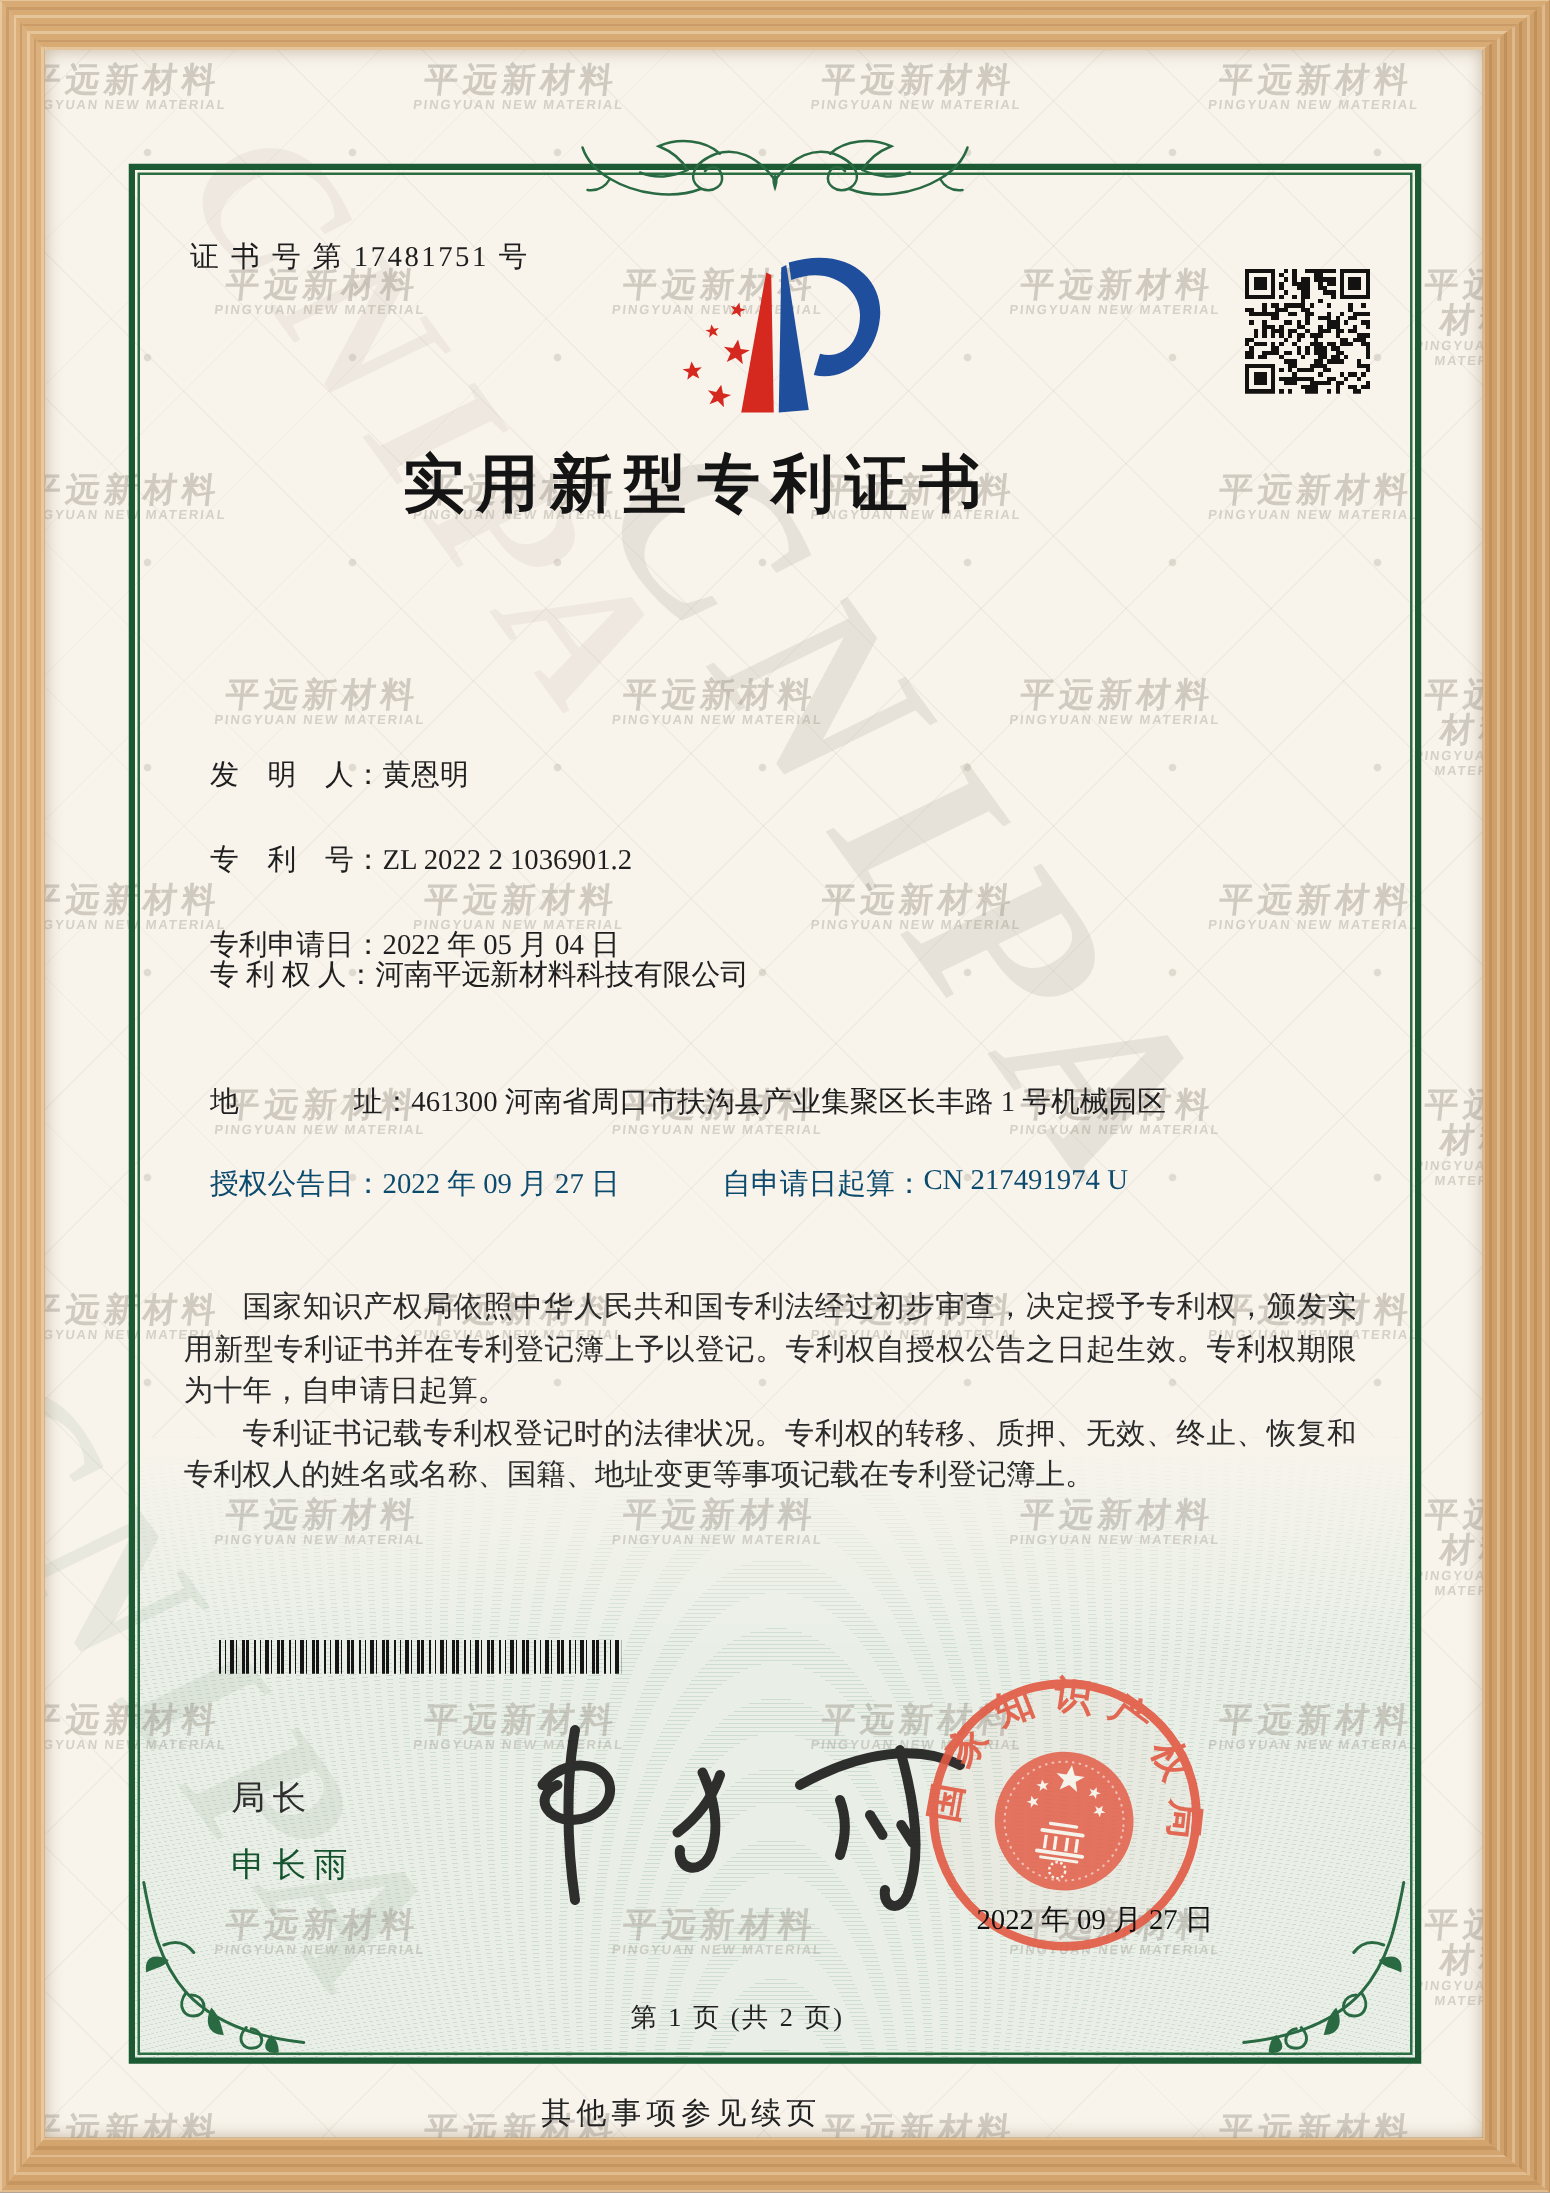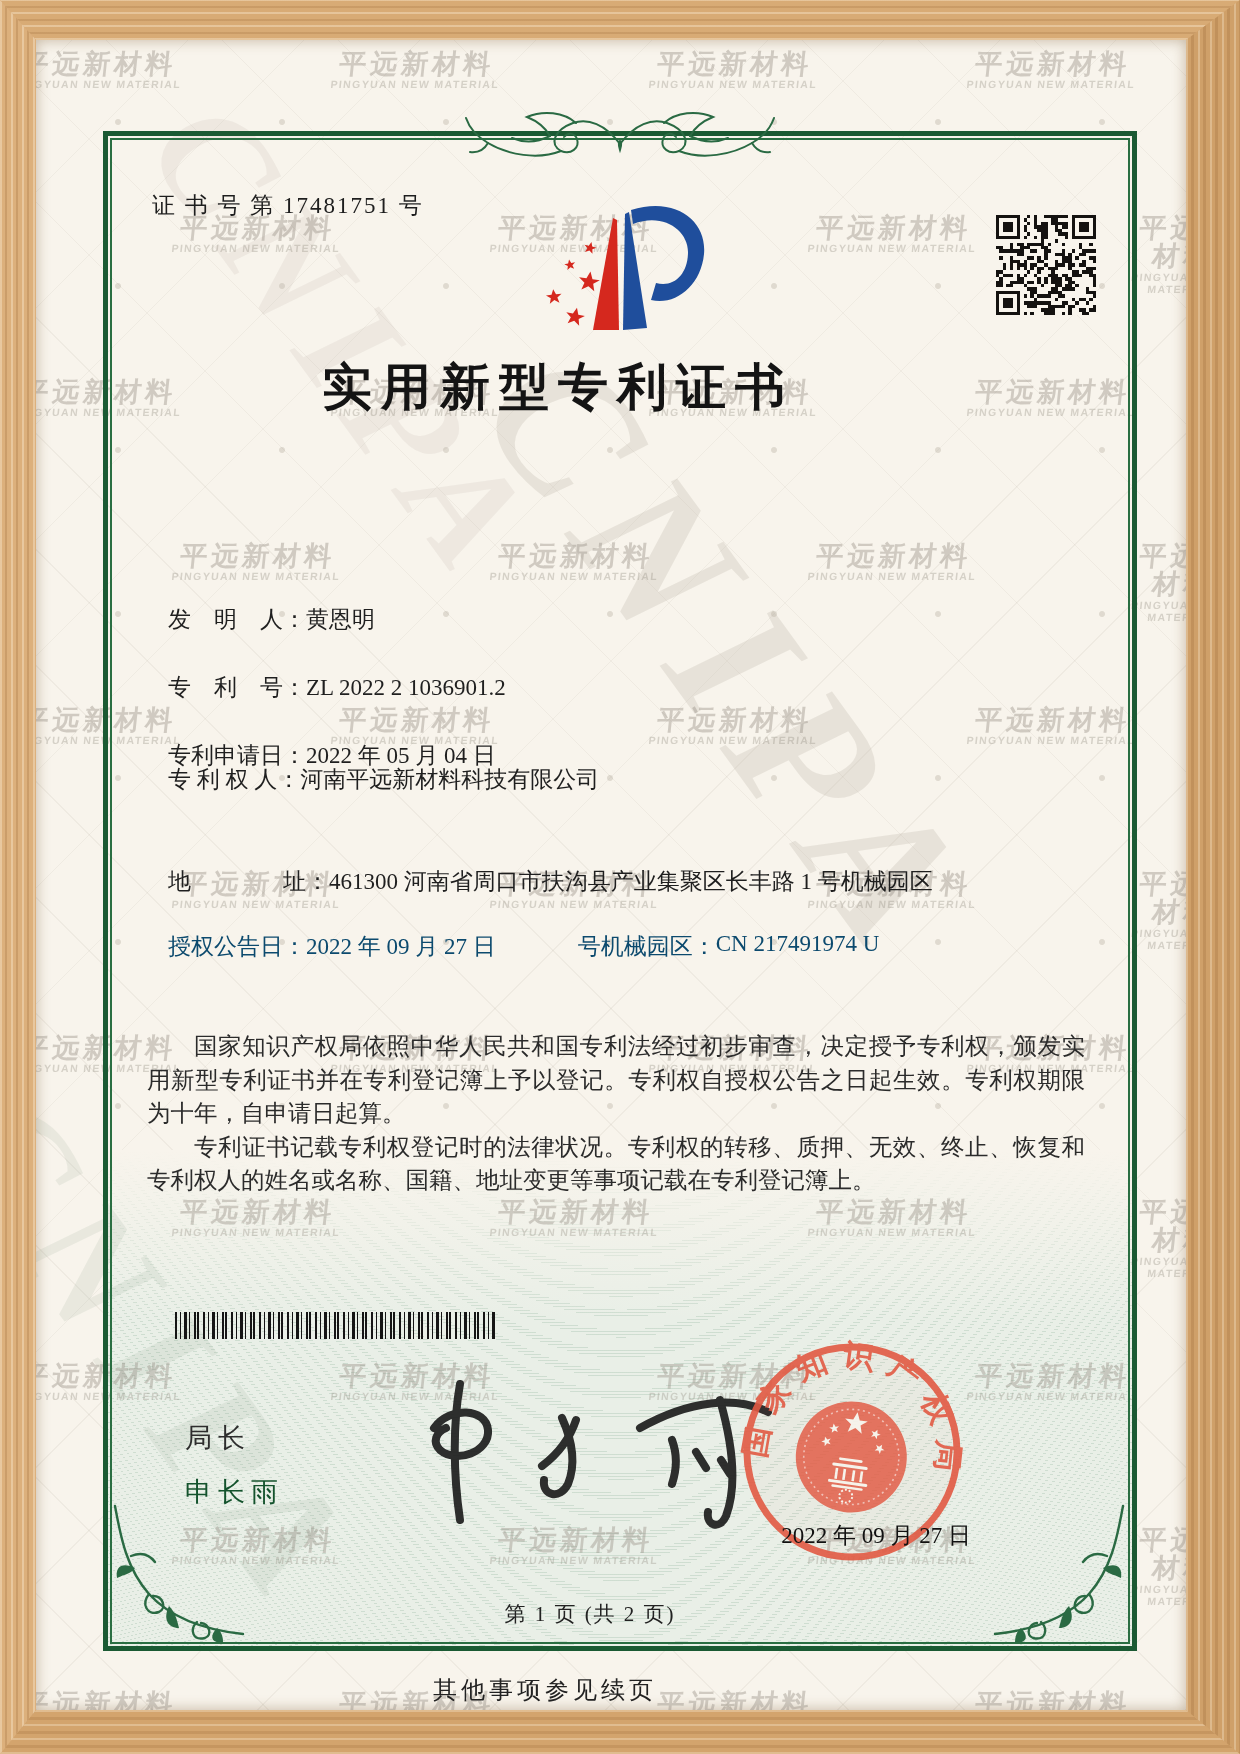--- a/index.html
+++ b/index.html
@@ -664,21 +664,21 @@
     <span class="lbl">地　　　　址：</span>
     <span class="val">461300 河南省周口市扶沟县产业集聚区长丰路 1 号机械园区</span>
   </div>
 
   <div class="abs" id="grant-row">
     <span class="pair">
       <span>授权公告日：</span>
       <span>2022 年 09 月 27 日</span>
     </span>
     <span class="pair pair2">
-      <span>号机械园区：</span>
+      <span>自申请日起算：</span>
       <span>CN 217491974 U</span>
     </span>
   </div>
 
   <div class="abs" id="paras">
     <p>国家知识产权局依照中华人民共和国专利法经过初步审查，决定授予专利权，颁发实用新型专利证书并在专利登记簿上予以登记。专利权自授权公告之日起生效。专利权期限为十年，自申请日起算。</p>
     <p>专利证书记载专利权登记时的法律状况。专利权的转移、质押、无效、终止、恢复和专利权人的姓名或名称、国籍、地址变更等事项记载在专利登记簿上。</p>
   </div>
 
   <div class="abs" id="barcode"></div>

